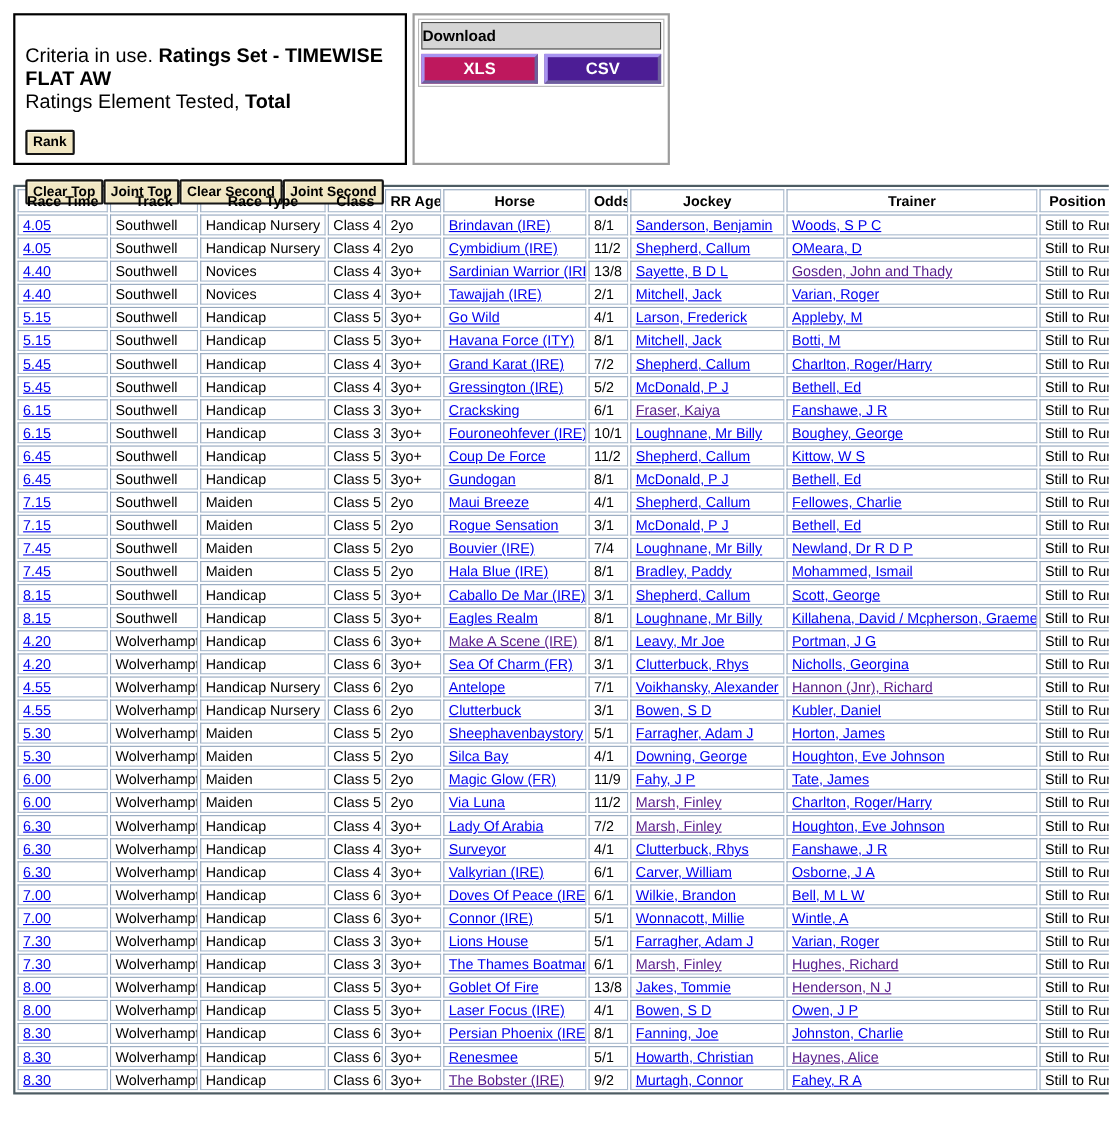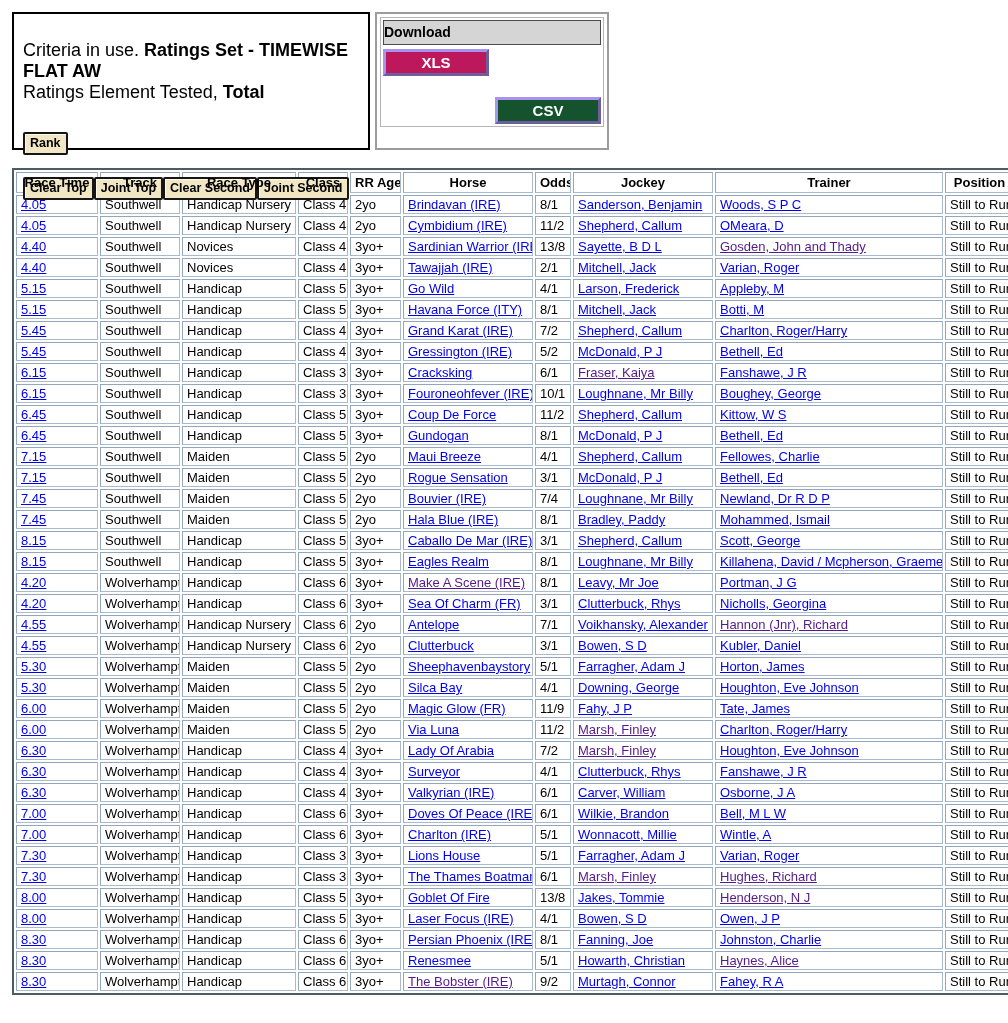--- a/index.html
+++ b/index.html
@@ -25,21 +25,21 @@
   .tan-btn {
     font-family: "Liberation Sans", sans-serif;
     font-size: 12.5px; font-weight: bold; color: #000;
     background: #f1e7c4;
     border: 2px solid #161616;
     border-radius: 2px;
     padding: 2px 5px 3px 5px;
     cursor: pointer;
     box-shadow: inset 1px 1px 0 #fffbe8;
   }
-  .rank-row { margin-top: 29px; text-decoration: underline; }
+  .rank-row { margin-top: 15px; text-decoration: underline; }
   .filter-row { margin-top: 22px; display: flex; gap: 0; }
 
   .download-panel {
     box-sizing: border-box;
     width: 234px; height: 138px;
     border: 2px solid #9c9c9c;
     padding: 3px;
   }
   .download-table { border: 1px solid #b5b5b5; padding: 2px; }
   .download-header {
@@ -50,21 +50,21 @@
   }
   .download-buttons { display: flex; gap: 6px; margin-top: 4px; }
   .dl-btn {
     flex: 1; height: 27px;
     font-family: "Liberation Sans", sans-serif;
     font-size: 15px; font-weight: bold; color: #ffffff;
     border: 3px outset #a893f0;
     cursor: pointer;
   }
   .dl-btn.xls { background: #be185d; }
-  .dl-btn.csv { background: #14532d; margin-top: 48px; }
+  .dl-btn.csv { background: #4c1d95; }
 
   
   table.races {
     table-layout: fixed;
     width: 984px;
     border: 2px solid #4d5c63;
     border-spacing: 2px;
     background: #ffffff;
   }
   table.races th, table.races td {
@@ -505,21 +505,21 @@
         <td><a href="#" class="lnk">Wilkie, Brandon</a></td>
         <td><a href="#" class="lnk">Bell, M L W</a></td>
         <td>Still to Run</td>
       </tr>
       <tr>
         <td><a href="#" class="lnk">7.00</a></td>
         <td>Wolverhampton</td>
         <td>Handicap</td>
         <td>Class 6</td>
         <td>3yo+</td>
-        <td><a href="#" class="lnk">Charlton (IRE)</a></td>
+        <td><a href="#" class="lnk">Connor (IRE)</a></td>
         <td>5/1</td>
         <td><a href="#" class="lnk">Wonnacott, Millie</a></td>
         <td><a href="#" class="lnk">Wintle, A</a></td>
         <td>Still to Run</td>
       </tr>
       <tr>
         <td><a href="#" class="lnk">7.30</a></td>
         <td>Wolverhampton</td>
         <td>Handicap</td>
         <td>Class 3</td>

